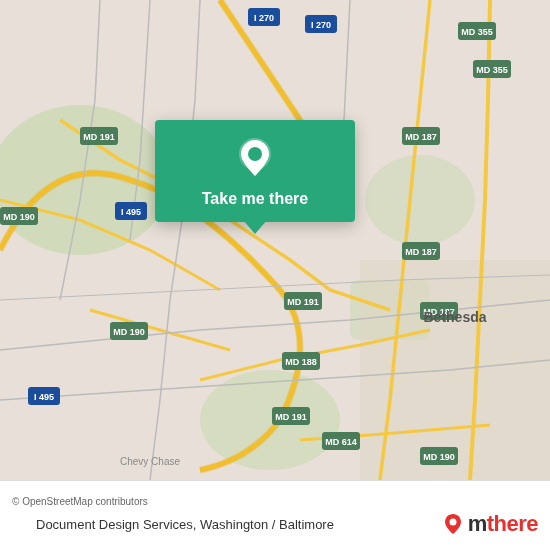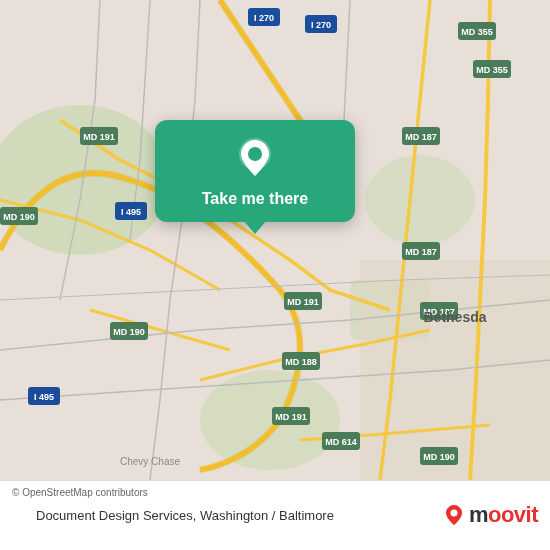--- a/index.html
+++ b/index.html
@@ -27,21 +27,21 @@
       position: absolute;
       top: 0; left: 0;
     }
 
     #popup-card {
       position: absolute;
       top: 120px;
       left: 155px;
       width: 200px;
       background: #28a87a;
-      border-radius: 12px;
+      border-radius: 4px;
       display: flex;
       flex-direction: column;
       align-items: center;
       padding: 16px 20px 14px;
       box-shadow: 0 4px 16px rgba(0,0,0,0.25);
     }
 
     #popup-card::after {
       content: '';
       position: absolute;
@@ -67,21 +67,21 @@
       font-weight: 600;
       white-space: nowrap;
     }
 
     #bottom-bar {
       width: 550px;
       height: 70px;
       background: #fff;
       display: flex;
       flex-direction: column;
-      justify-content: flex-start;
+      justify-content: center;
       padding: 6px 12px 4px;
       border-top: 1px solid #ddd;
     }
 
     #attribution {
       font-size: 10px;
       color: #666;
       margin-bottom: 4px;
     }
 
@@ -233,16 +233,16 @@
   <div id="attribution">
     <span>© OpenStreetMap contributors</span>
   </div>
   <div id="bottom-info">
     <span id="location-text">Document Design Services, Washington / Baltimore</span>
     <div id="moovit-logo">
       <svg class="moovit-pin" viewBox="0 0 22 22" xmlns="http://www.w3.org/2000/svg">
         <path d="M11 1 C6.6 1 3 4.6 3 9 C3 14.5 11 21 11 21 C11 21 19 14.5 19 9 C19 4.6 15.4 1 11 1Z" fill="#e8312f"></path>
         <circle cx="11" cy="9" r="3.5" fill="white"></circle>
       </svg>
-      <span class="moovit-text">m<span>oovit</span></span>
+      <span class="moovit-text">m<span>there</span></span>
     </div>
   </div>
 </div>
 
 </body></html>

